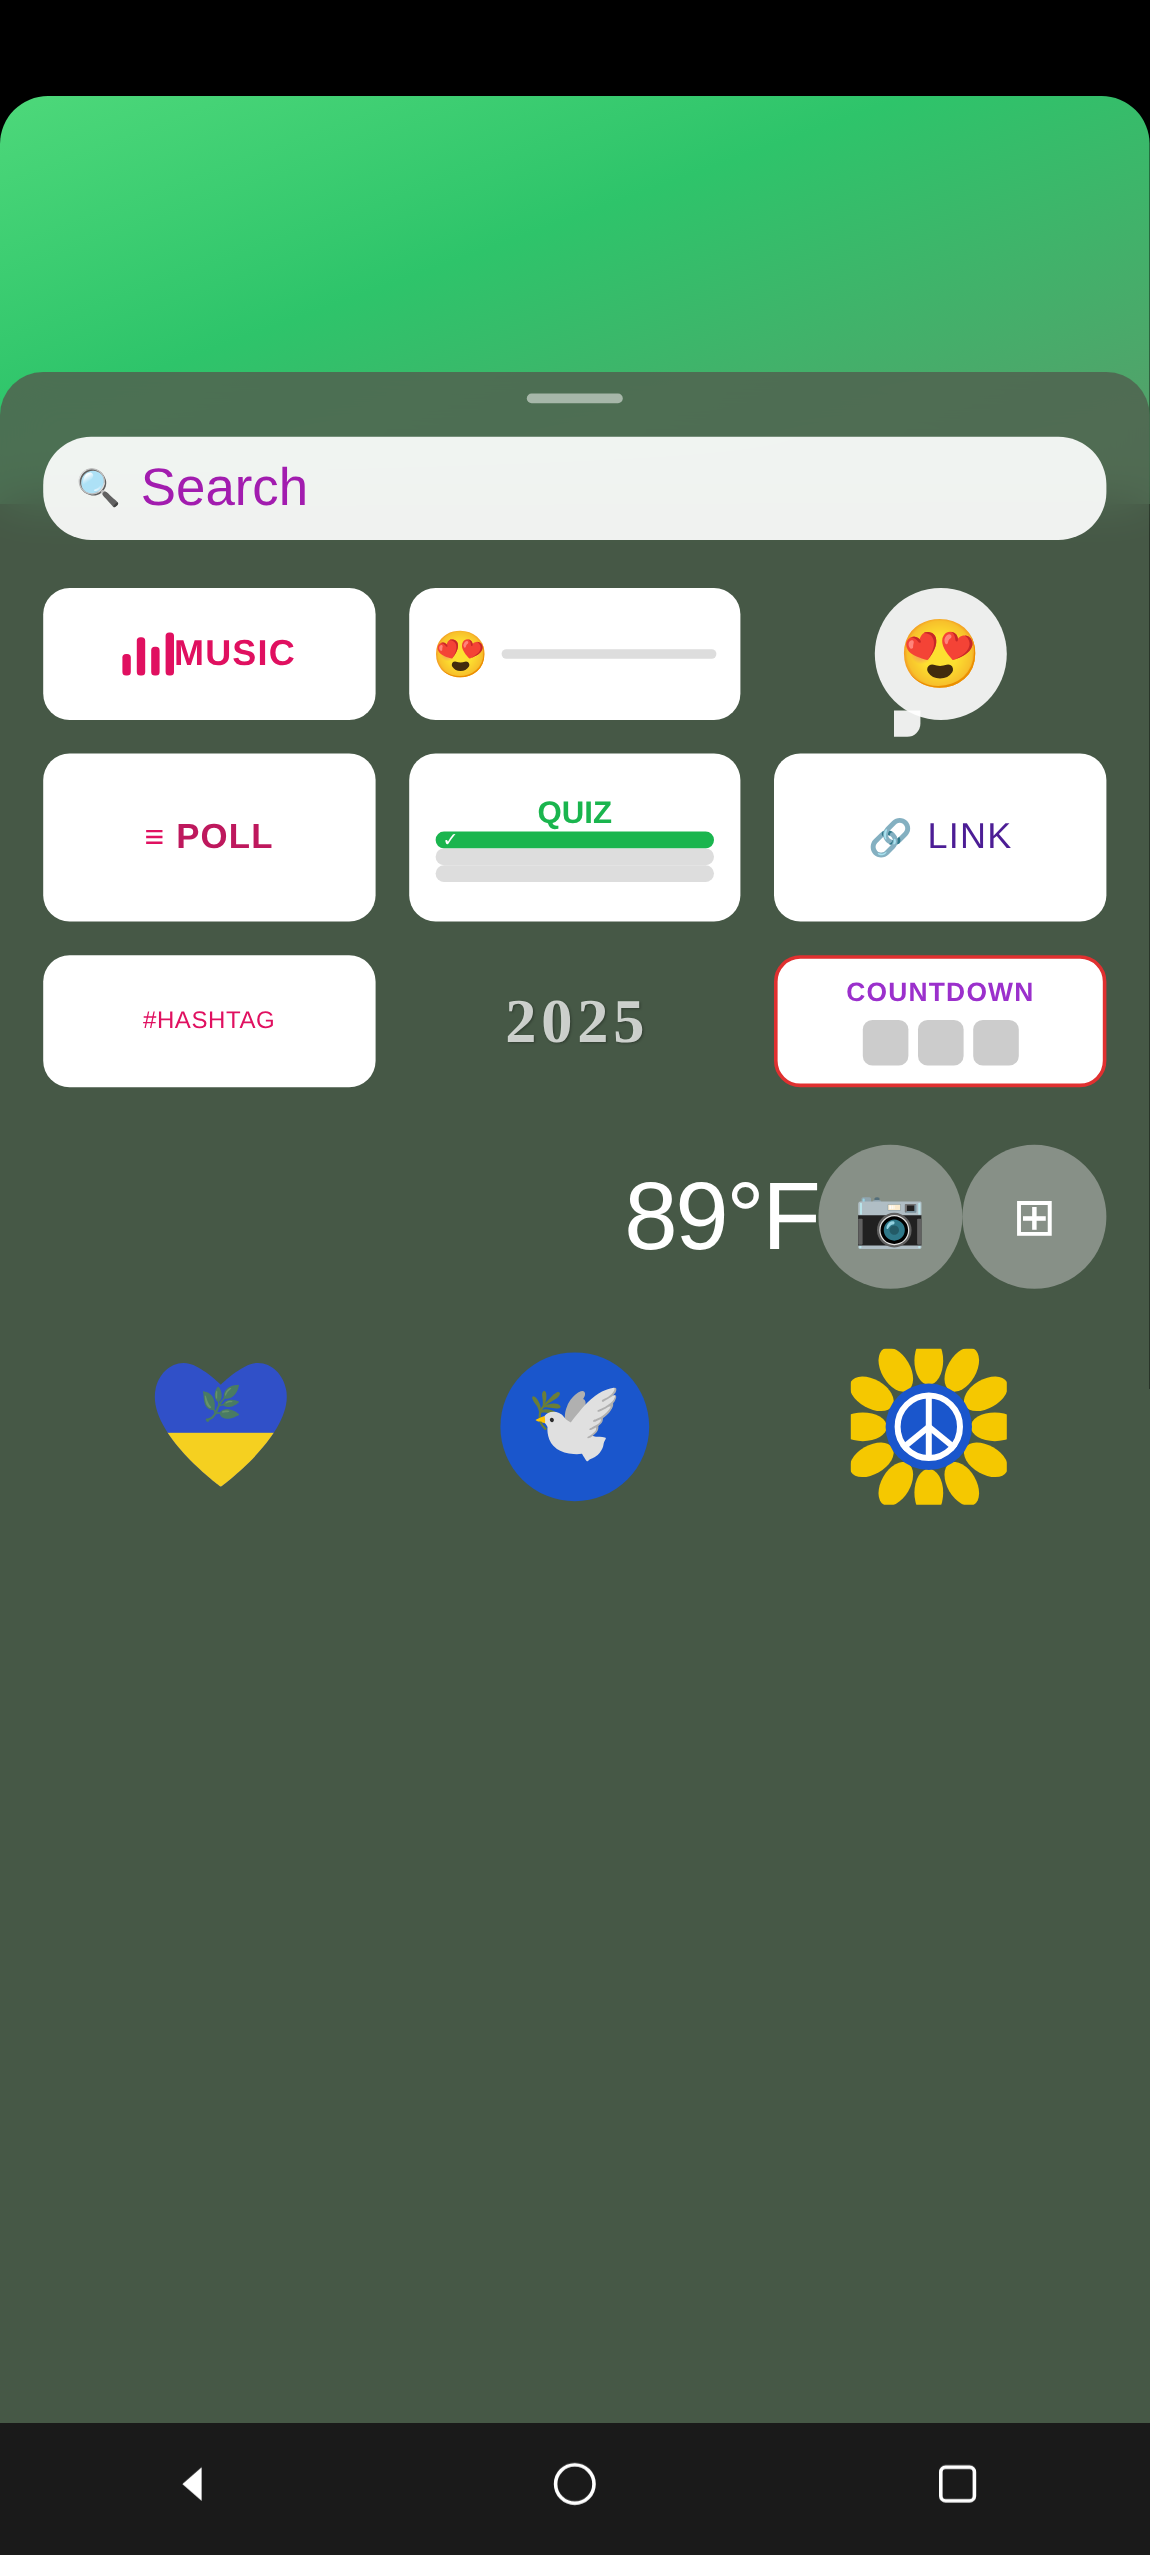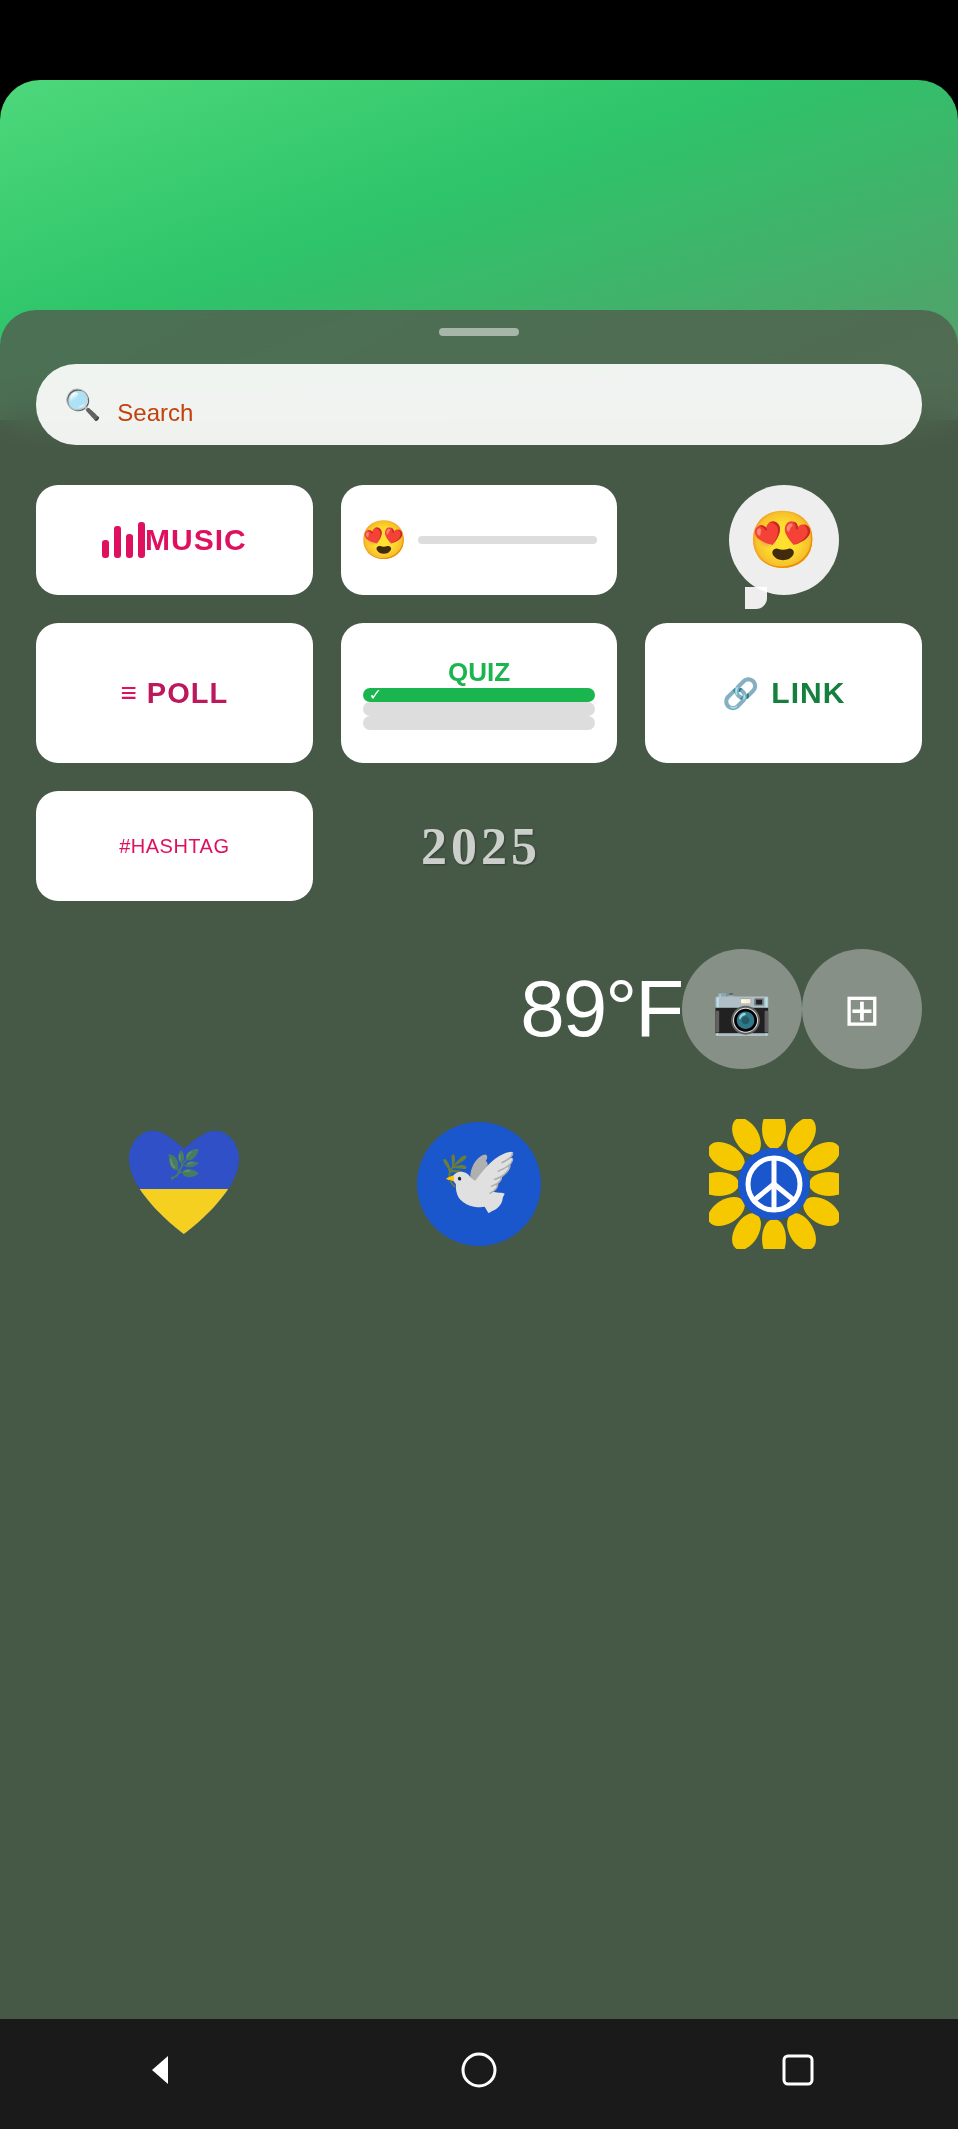--- a/index.html
+++ b/index.html
@@ -85,24 +85,23 @@
       display: flex;
       align-items: center;
       padding: 18px 28px;
       gap: 16px;
     }
     .search-icon-wrap {
       color: #888;
       font-size: 30px;
     }
     .search-text {
-      font-size: 24px;
-      color: #c2410c;
+      font-size: 44px;
+      color: #a21caf;
       font-weight: 400;
-      margin-top: 17px;
     }
 
     
     .sticker-grid {
       padding: 0 36px;
       display: grid;
       grid-template-columns: 1fr 1fr 1fr;
       gap: 28px;
       margin-bottom: 28px;
     }
@@ -242,22 +241,22 @@
     .link-card {
       padding: 18px 22px;
       gap: 12px;
     }
     .link-icon {
       font-size: 30px;
       color: #e01060;
     }
     .link-label {
       font-size: 30px;
-      font-weight: 700;
-      color: #15803d;
+      font-weight: 400;
+      color: #4c1d95;
       letter-spacing: 1px;
     }
 
     
     .hashtag-card {
       padding: 18px 16px;
     }
     .hashtag-label {
       font-size: 20px;
       font-weight: 400;
@@ -403,20 +402,28 @@
       <span class="hashtag-label">#HASHTAG</span>
     </div>
 
     <div class="sticker-card year-card">
       <span class="year-digit">2</span>
       <span class="year-digit">0</span>
       <span class="year-digit">2</span>
       <span class="year-digit">5</span>
     </div>
 
+    <div class="sticker-card countdown-card selected">
+      <span class="countdown-label">COUNTDOWN</span>
+      <div class="countdown-boxes">
+        <div class="countdown-box"></div>
+        <div class="countdown-box"></div>
+        <div class="countdown-box"></div>
+      </div>
+    </div>
 
   </div>
 
   <div class="action-row">
     <span class="weather-text">89°F</span>
     <div class="circle-btn">
       <span>📷</span>
     </div>
     <div class="circle-btn">
       <span style="font-size:44px;font-weight:200;">⊞</span>

